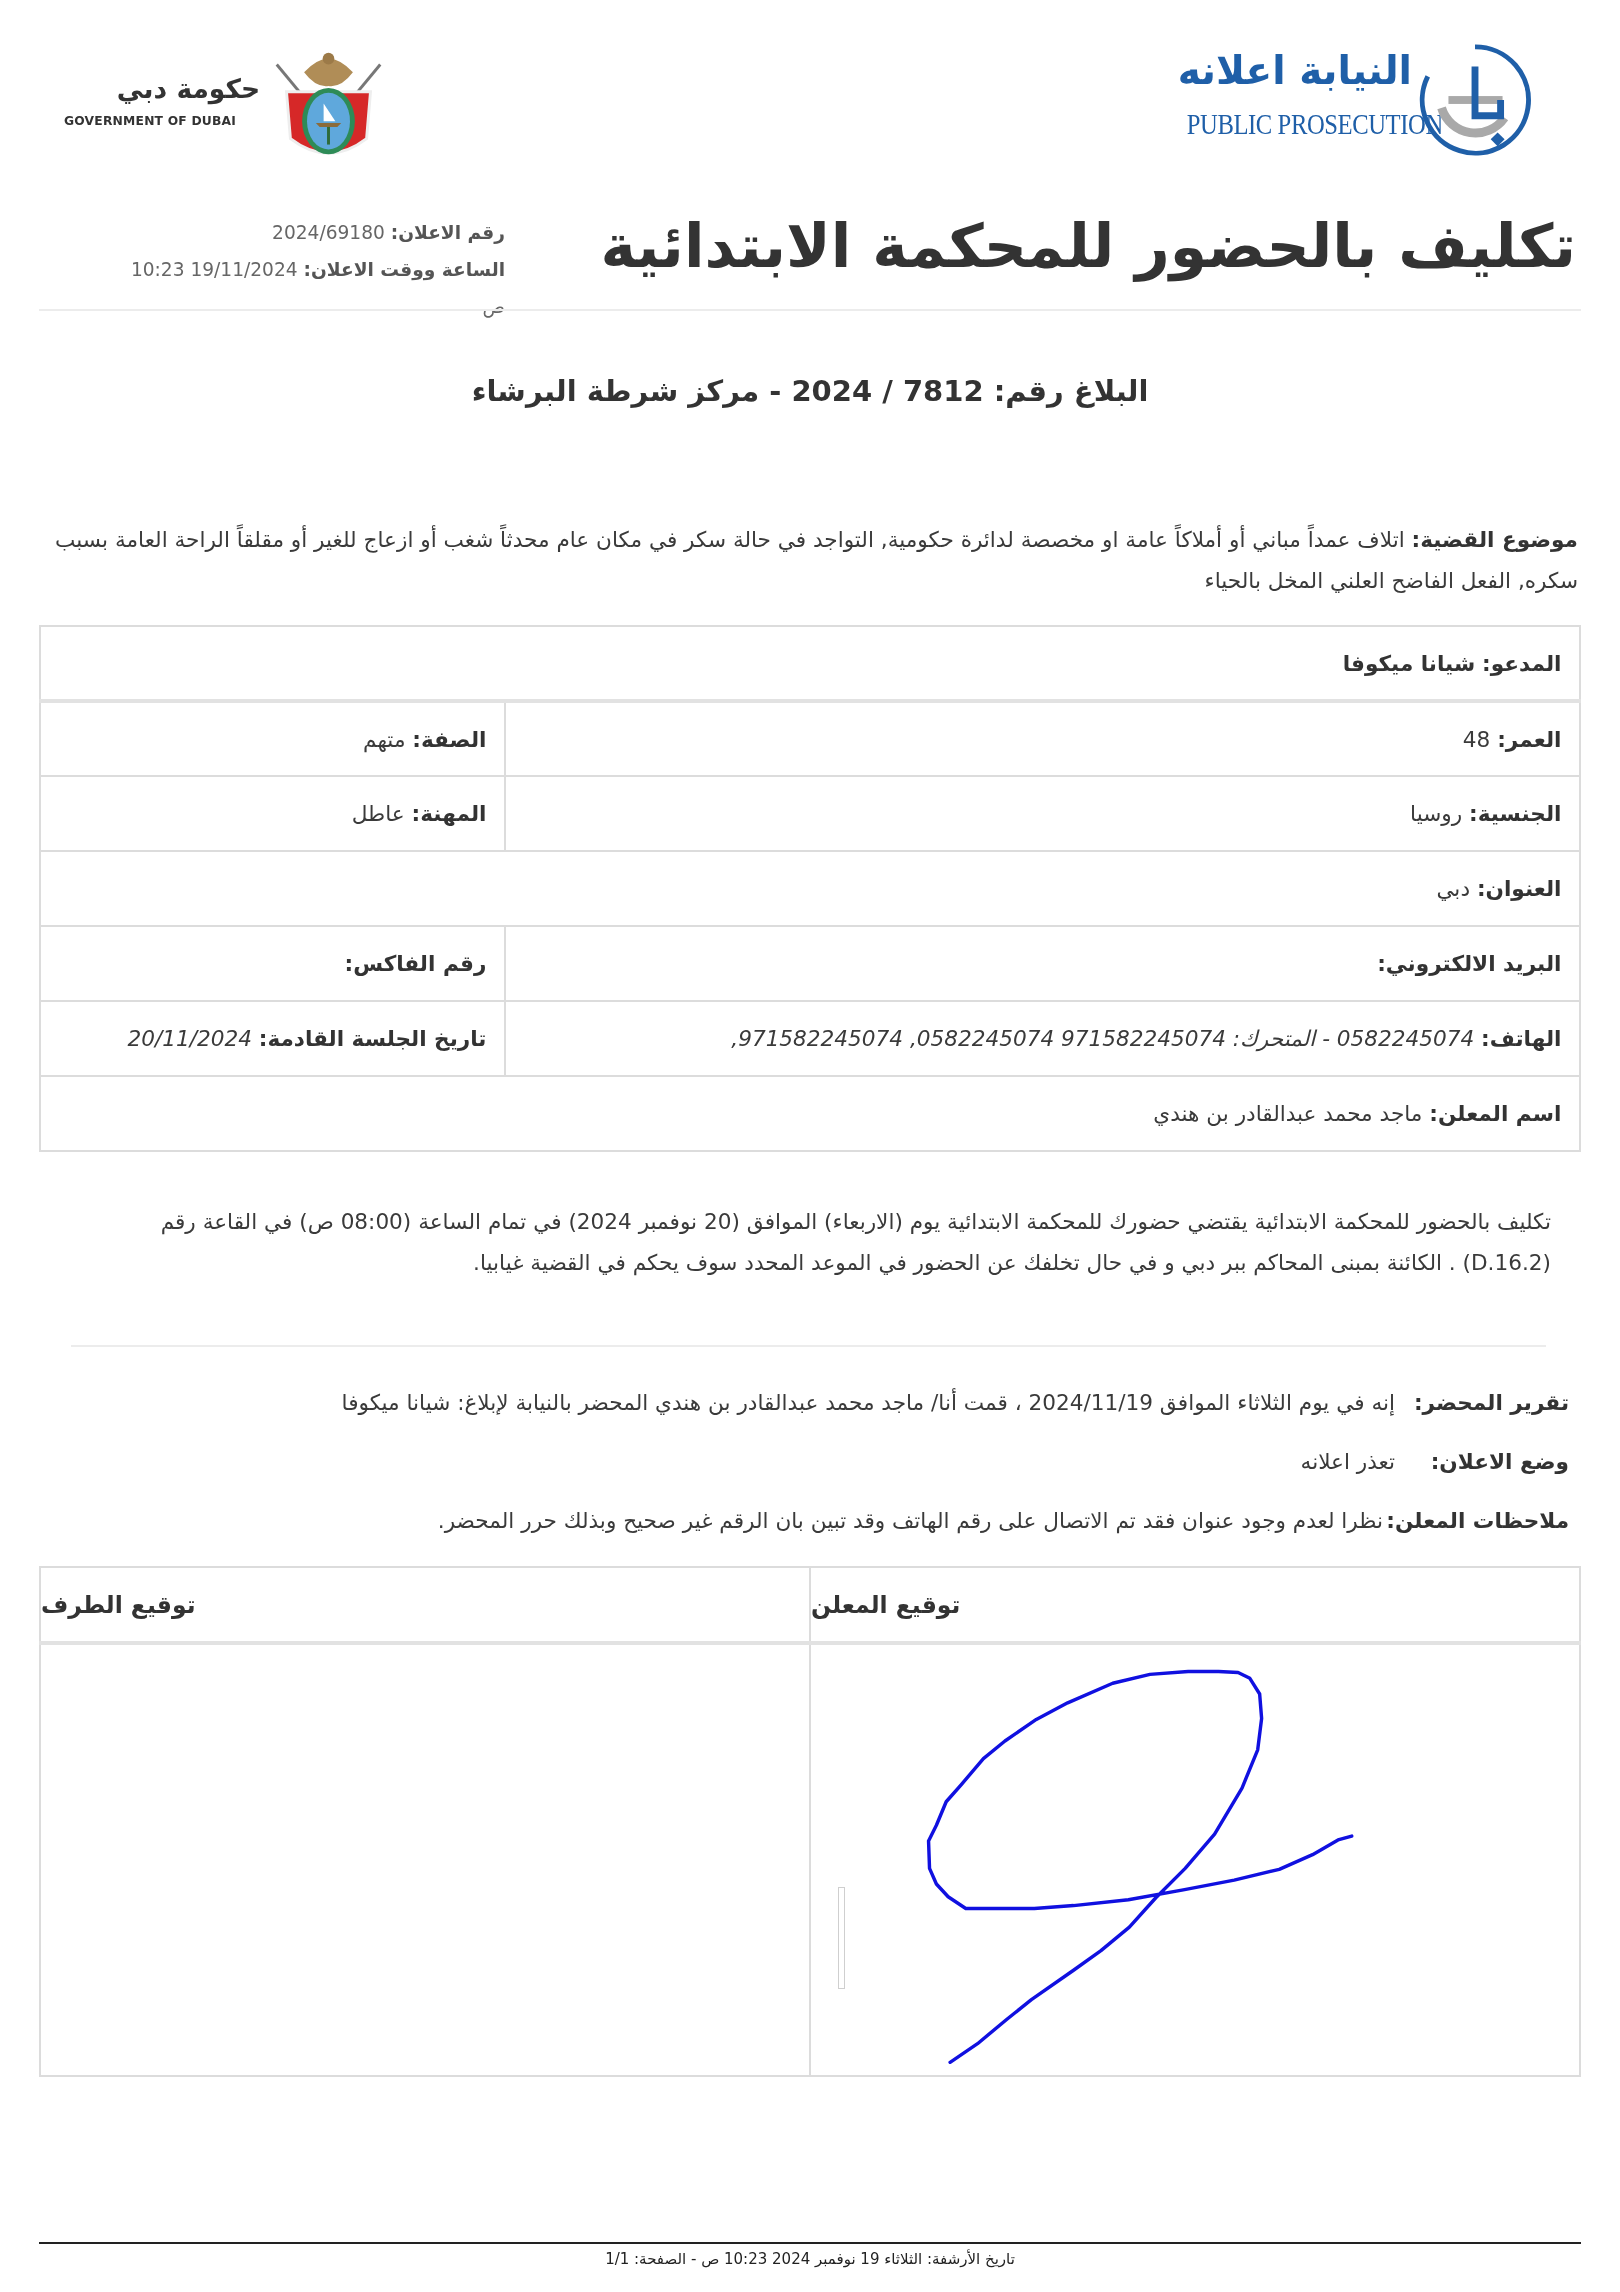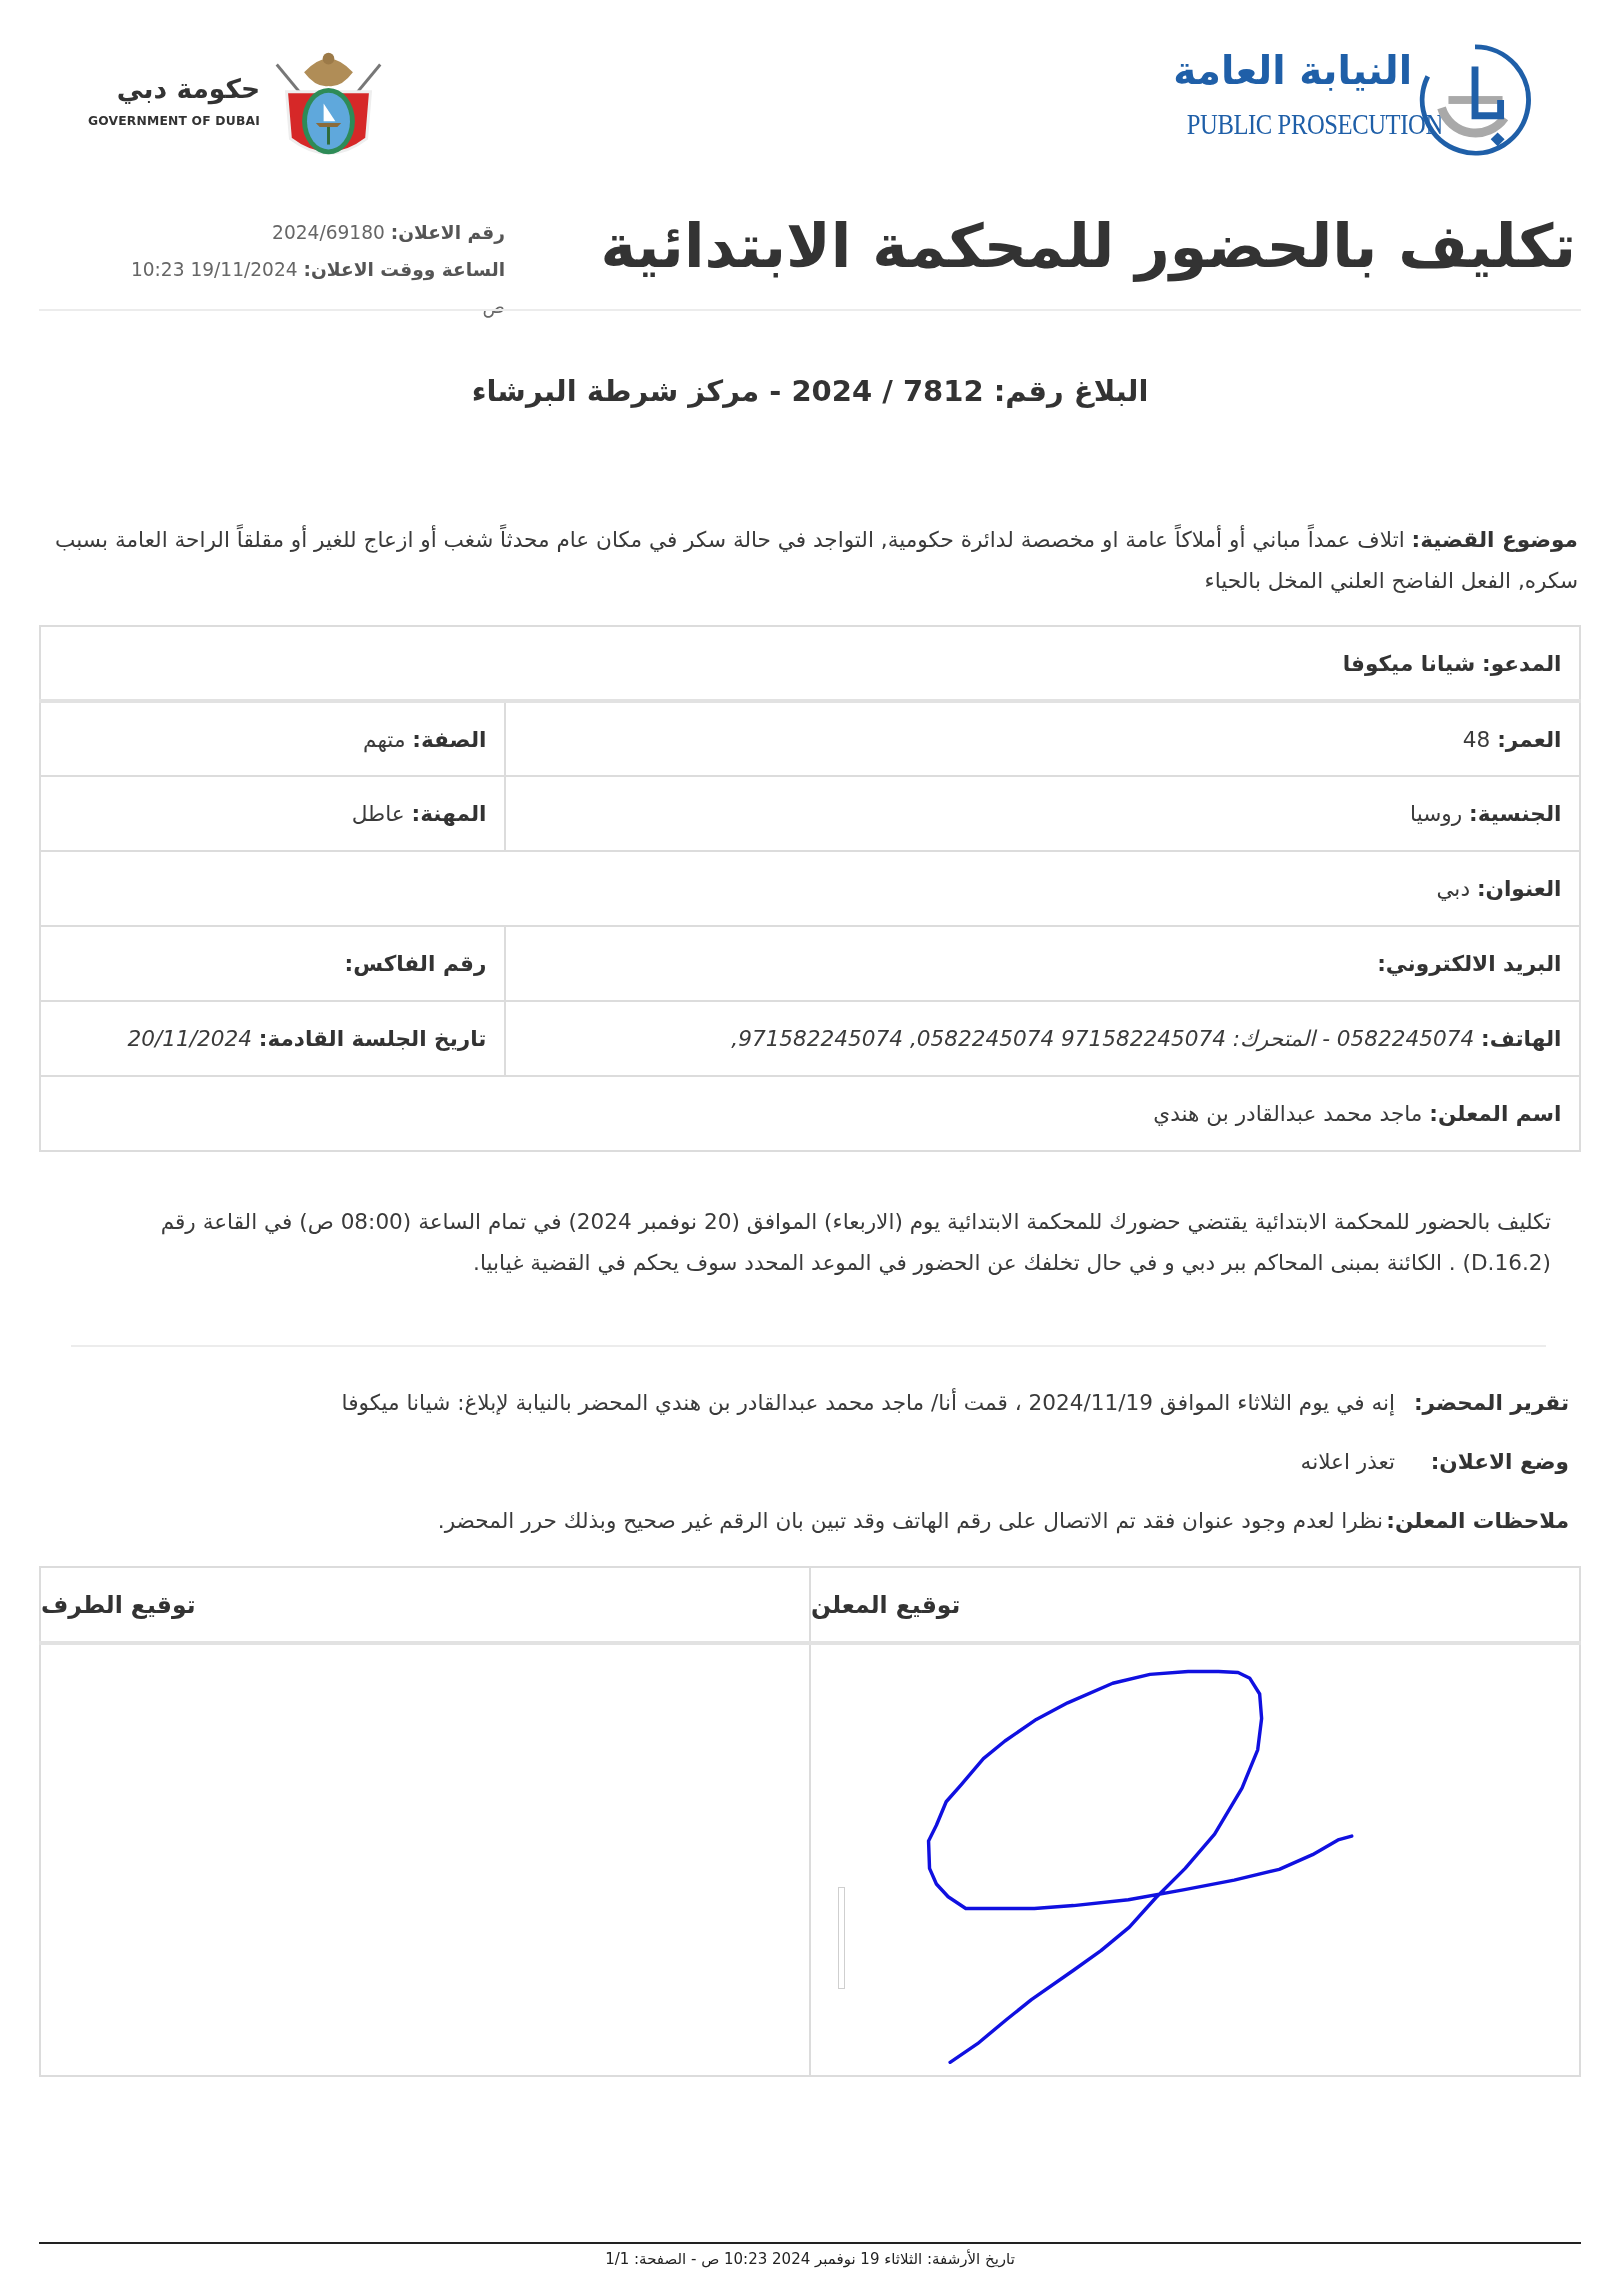--- a/index.html
+++ b/index.html
@@ -14,21 +14,21 @@
   .abs { position: absolute; }
 
   
   .pp-logo { left: 1147px; top: 39px; width: 392px; height: 123px; direction: ltr; }
   .pp-ar { position: absolute; left: 0; top: 11.8px; width: 265px; text-align: right; font-size: 39px; font-weight: bold; color: #1f5fa8; font-family: "DejaVu Sans", sans-serif; direction: rtl; line-height: 1; }
   .pp-en { position: absolute; left: 0; top: 69px; width: 265px; text-align: right; font-size: 29px; color: #1f5fa8; font-family: "Liberation Serif", serif; letter-spacing: -0.5px; transform: scaleX(0.85); transform-origin: right center; white-space: nowrap; }
   .pp-emblem { position: absolute; left: 267px; top: 0; width: 123px; height: 123px; }
 
   .gov-logo { left: 64px; top: 39px; width: 323px; height: 132px; direction: ltr; }
   .gov-ar { position: absolute; left: 0; top: 37px; width: 196px; text-align: right; font-size: 26.5px; font-weight: bold; color: #333; direction: rtl; line-height: 1; }
-  .gov-en { position: absolute; left: 0; top: 75px; width: 196px; text-align: right; font-size: 12.3px; font-weight: bold; color: #333; white-space: nowrap; letter-spacing: 0.2px; }
+  .gov-en { position: absolute; left: 0; top: 75px; width: 196px; font-size: 12.3px; font-weight: bold; color: #333; white-space: nowrap; letter-spacing: 0.2px; }
   .gov-emblem { position: absolute; left: 201px; top: 3.9px; width: 127px; height: 125px; }
 
   
   .doc-title { right: 44px; top: 211px; font-size: 60px; font-weight: bold; color: #333333; white-space: nowrap; }
   .meta { left: 118px; top: 214px; width: 387px; font-size: 18.6px; color: #666666; line-height: 37px; text-align: right; }
   .meta b { color: #555555; }
   .hr-top { left: 39px; top: 309px; width: 1542px; height: 2px; background: #ececec; }
 
   .case-lines { left: 0; top: 363px; width: 1620px; text-align: center; font-size: 29px; font-weight: bold; color: #333333; line-height: 57px; }
 
@@ -58,21 +58,21 @@
   .sig-svg { position: absolute; left: 0; top: 0; }
   .sig-marker { position: absolute; left: 27.4px; top: 242px; width: 6.9px; height: 102px; border: 1px solid #cfcfcf; }
 
   .footer-rule { left: 39px; top: 2242px; width: 1542px; height: 2px; background: #222; }
   .footer-text { left: 0; top: 2250px; width: 1620px; text-align: center; font-size: 15px; color: #222; }
 </style>
 </head>
 <body>
 
 <div class="abs pp-logo">
-  <div class="pp-ar">النيابة العامة</div>
+  <div class="pp-ar">النيابة اعلانه</div>
   <div class="pp-en">PUBLIC PROSECUTION</div>
   <svg class="pp-emblem" viewBox="0 0 125 125">
     <path d="M62 8 A54 54 0 1 1 14 38" fill="none" stroke="#1f5fa8" stroke-width="5"></path>
     <path d="M28 70 A36 36 0 0 0 92 80" fill="none" stroke="#a9a9a9" stroke-width="9"></path>
     <rect x="35" y="58" width="55" height="8" fill="#a9a9a9"></rect>
     <path d="M62 28 L62 78 L88 78 L88 62" fill="none" stroke="#1f5fa8" stroke-width="7"></path>
     <rect x="80" y="97" width="10" height="10" fill="#1f5fa8" transform="rotate(45 85 102)"></rect>
   </svg>
 </div>
 

